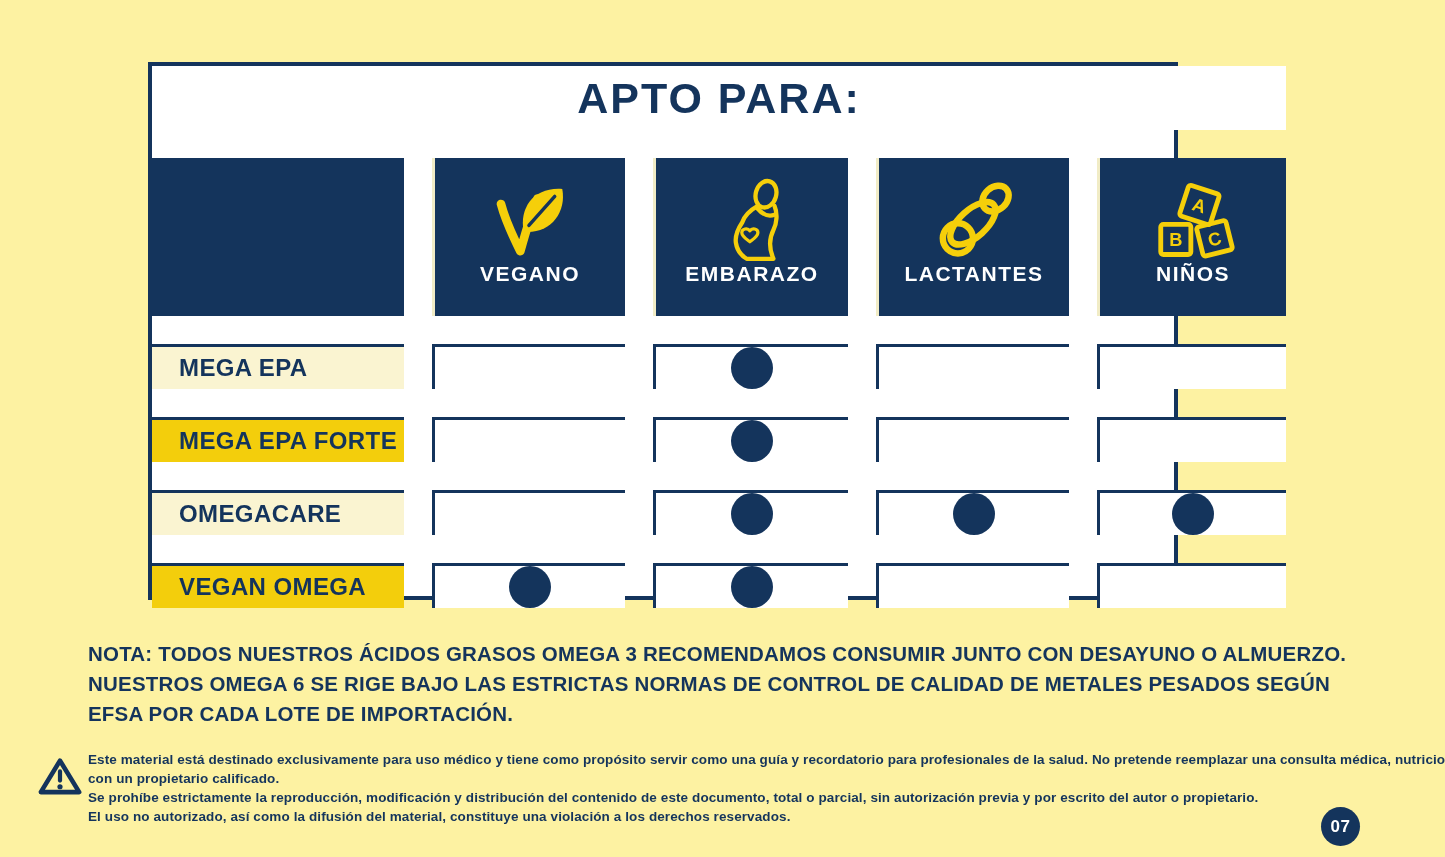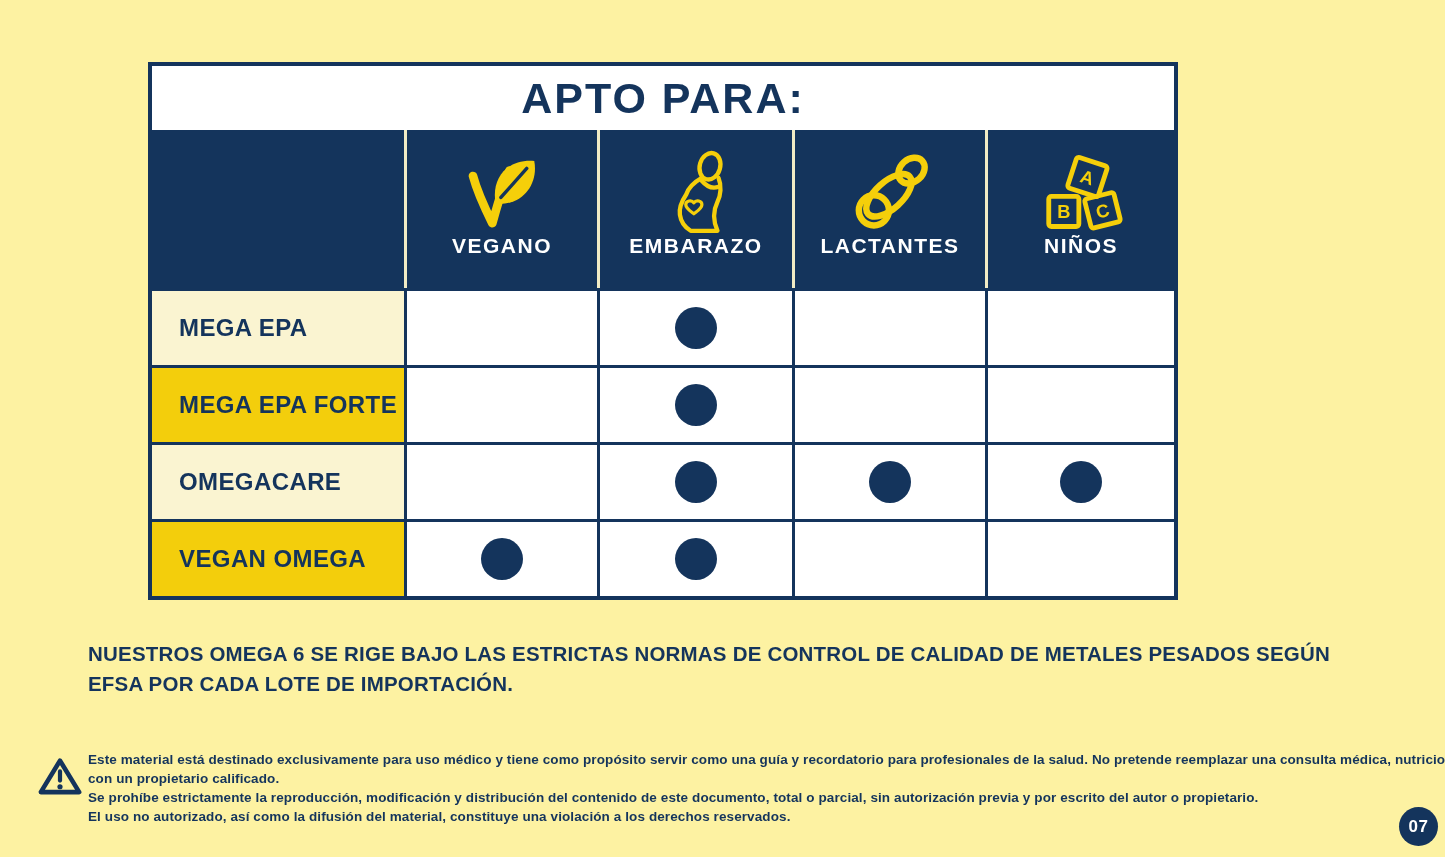--- a/index.html
+++ b/index.html
@@ -21,20 +21,21 @@
   }
 
   
   .table-wrap{
     position:absolute;left:148px;top:62px;width:1030px;height:538px;
     border:4px solid var(--navy);
     background:var(--white);
     display:grid;
     grid-template-columns:252px 193px 195px 193px 189px;
     grid-template-rows:64px 158px 1fr 1fr 1fr 1fr;
+    gap:28px;
   }
   .title-cell{
     grid-column:1/6;
     background:var(--white);
     display:flex;align-items:center;justify-content:center;
   }
   .table-title{
     color:var(--navy);
     font-size:43px;font-weight:800;letter-spacing:2px;
   }
@@ -87,21 +88,21 @@
   .stroke-n{stroke:var(--navy);fill:none;stroke-linecap:round;stroke-linejoin:round;}
   .disclaimer{
     position:absolute;left:88px;top:750px;width:1330px;
     color:var(--navy);
     font-size:13.5px;font-weight:600;line-height:19px;letter-spacing:.1px;
     white-space:nowrap;
   }
 
   
   .page-badge{
-    position:absolute;left:1399px;top:807px;width:39px;height:39px;
+    position:absolute;left:1321px;top:807px;width:39px;height:39px;
     border-radius:50%;
     background:var(--navy);
     color:var(--white);
     display:flex;align-items:center;justify-content:center;
     font-size:17px;font-weight:800;letter-spacing:.5px;
   }
 </style>
 </head>
 <body>
 
@@ -190,20 +191,21 @@
       <div class="dot"></div>
     </div>
   <div class="bcell">
       <div class="dot"></div>
     </div>
   <div class="bcell"></div>
   <div class="bcell"></div>
 </div>
 
 <div class="notes">
+  <div>NOTA: TODOS NUESTROS ÁCIDOS GRASOS OMEGA 3 RECOMENDAMOS CONSUMIR JUNTO CON DESAYUNO O ALMUERZO.</div>
   <div>NUESTROS OMEGA 6 SE RIGE BAJO LAS ESTRICTAS NORMAS DE CONTROL DE CALIDAD DE METALES PESADOS SEGÚN</div>
   <div>EFSA POR CADA LOTE DE IMPORTACIÓN.</div>
 </div>
 
 <svg class="warning-icon" viewBox="0 0 60 54">
   <path class="stroke-n" style="stroke-width:6" d="M30 7 L55 48 L5 48 Z"></path>
   <line class="stroke-n" style="stroke-width:5.5" x1="30" y1="21" x2="30" y2="33"></line>
   <circle cx="30" cy="41" r="3.4" style="fill:var(--navy)"></circle>
 </svg>
 

